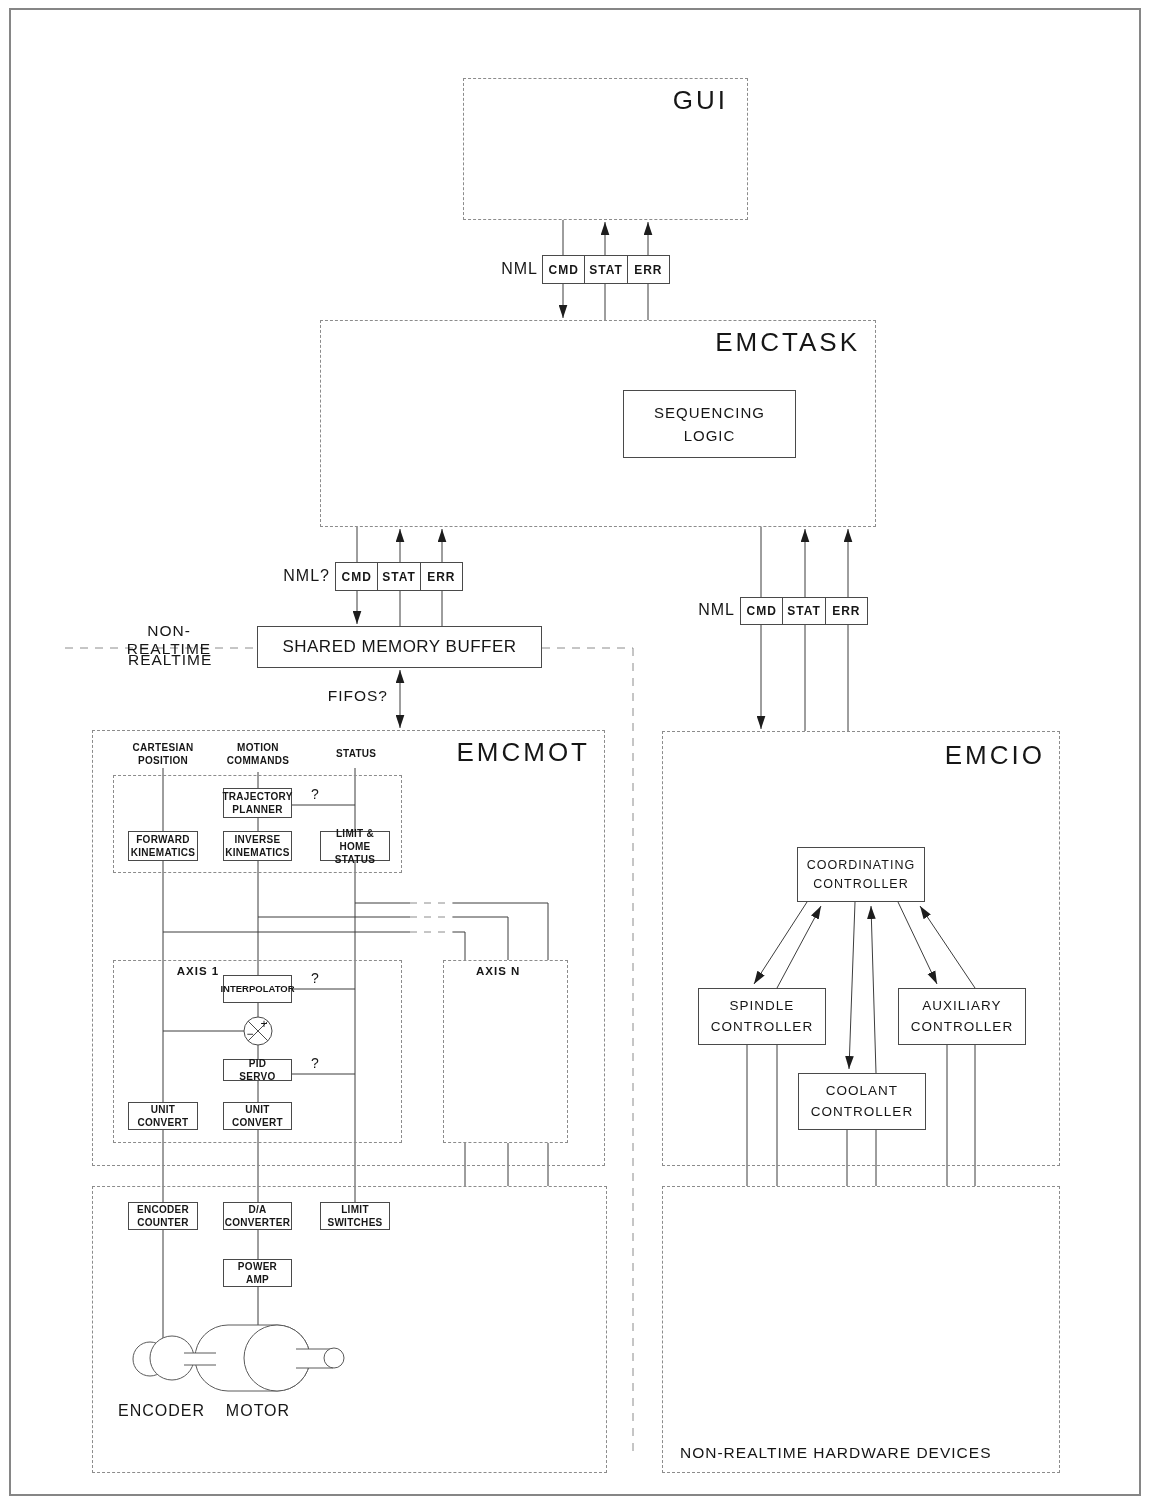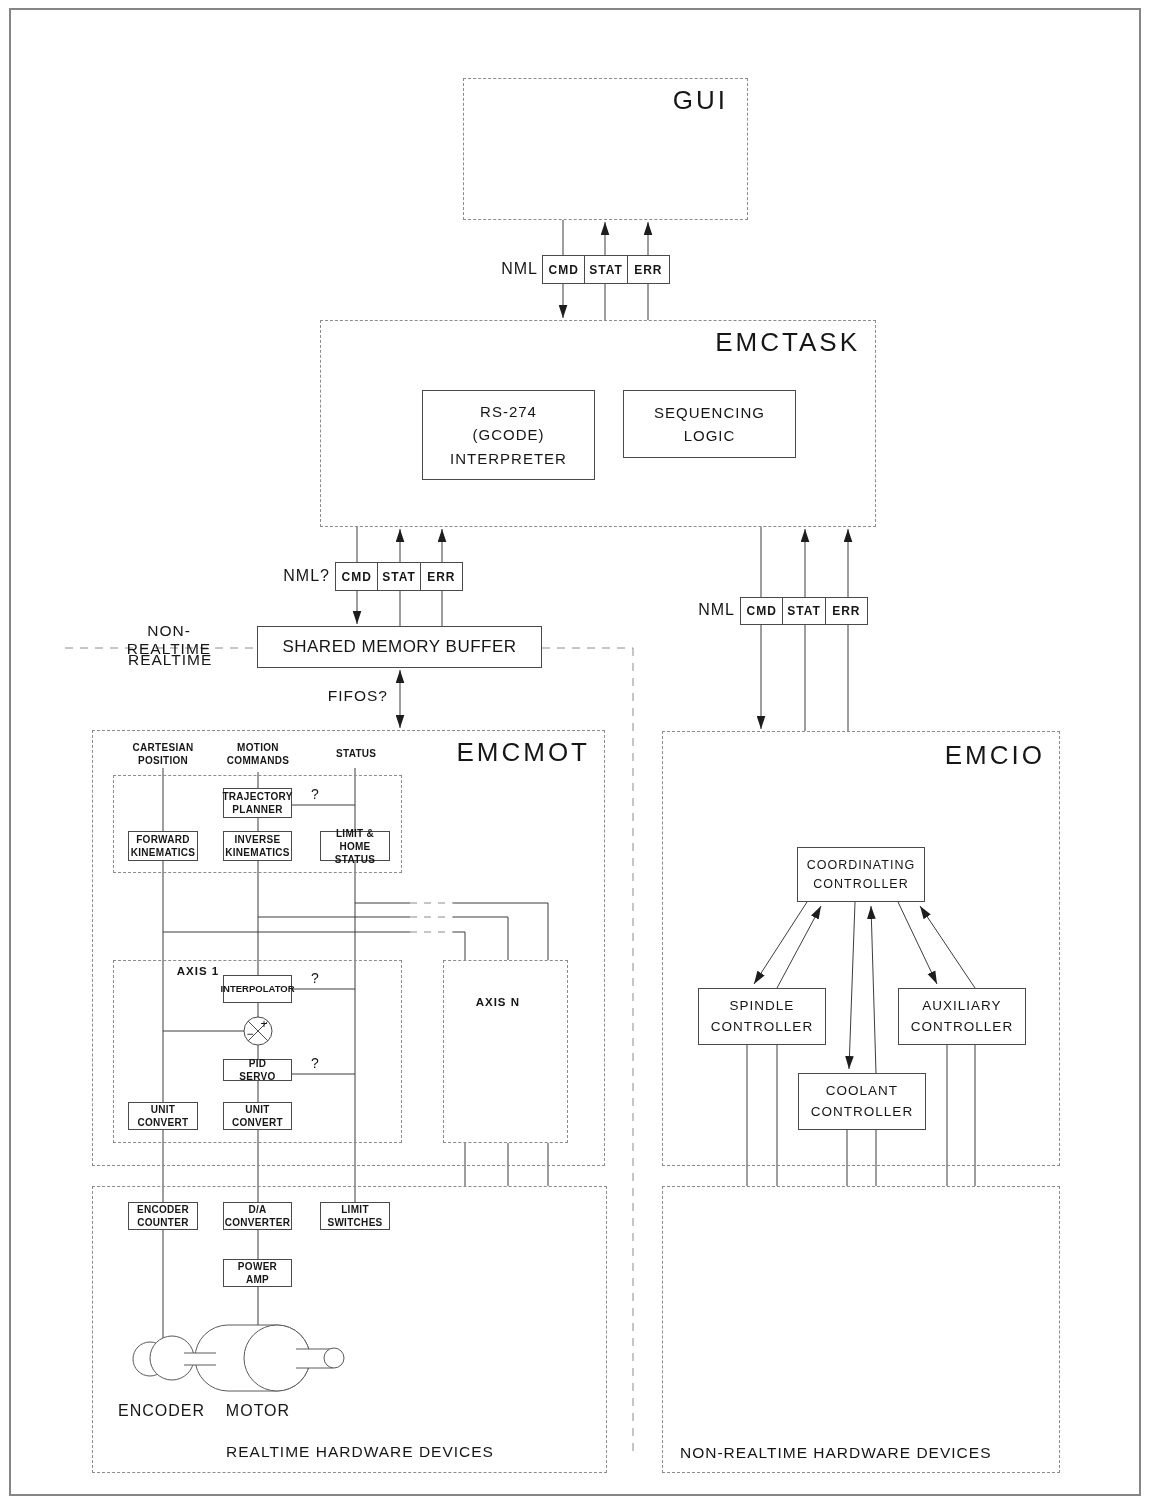--- a/index.html
+++ b/index.html
@@ -161,23 +161,20 @@
     <div class="nmlcell">CMD</div>
     <div class="nmlcell">STAT</div>
     <div class="nmlcell">ERR</div>
   </div>
   <div class="abs nmlrow" style="left:740px;top:597px;width:128px;height:28px;">
     <div class="nmlcell">CMD</div>
     <div class="nmlcell">STAT</div>
     <div class="nmlcell">ERR</div>
   </div>
 
-  <div class="abs solidbox boxtext" style="left:422px;top:390px;width:173px;height:90px;">RS-274
-(GCODE)
-INTERPRETER</div>
   <div class="abs solidbox boxtext" style="left:623px;top:390px;width:173px;height:68px;">SEQUENCING
 LOGIC</div>
 
   <div class="abs solidbox" style="left:257px;top:626px;width:285px;height:42px;font-size:17px;letter-spacing:0.5px;">SHARED MEMORY BUFFER</div>
 
   <div class="abs lbl small" style="left:131px;top:741px;width:64px;">CARTESIAN
 POSITION</div>
   <div class="abs lbl small" style="left:226px;top:741px;width:64px;">MOTION
 COMMANDS</div>
   <div class="abs lbl small" style="left:336px;top:747px;width:40px;">STATUS</div>
@@ -187,21 +184,21 @@
   <div class="abs qmark" style="left:306px;top:786px;width:18px;text-align:center;">?</div>
 
   <div class="abs solidbox small" style="left:128px;top:831px;width:70px;height:30px;">FORWARD
 KINEMATICS</div>
   <div class="abs solidbox small" style="left:223px;top:831px;width:69px;height:30px;">INVERSE
 KINEMATICS</div>
   <div class="abs solidbox small" style="left:320px;top:831px;width:70px;height:30px;">LIMIT &amp; HOME
 STATUS</div>
 
   <div class="abs axislbl" style="left:168px;top:965px;width:60px;text-align:center;">AXIS 1</div>
-  <div class="abs axislbl" style="left:460px;top:965px;width:60px;text-align:right;margin-top:31px;">AXIS N</div>
+  <div class="abs axislbl" style="left:476px;top:965px;width:60px;text-align:left;">AXIS N</div>
 
   <div class="abs solidbox tiny" style="left:223px;top:975px;width:69px;height:28px;">INTERPOLATOR</div>
   <div class="abs qmark" style="left:306px;top:970px;width:18px;text-align:center;">?</div>
 
   <div class="abs solidbox small" style="left:223px;top:1059px;width:69px;height:22px;">PID
 SERVO</div>
   <div class="abs qmark" style="left:306px;top:1055px;width:18px;text-align:center;">?</div>
 
   <div class="abs solidbox small" style="left:128px;top:1102px;width:70px;height:28px;">UNIT
 CONVERT</div>
@@ -222,15 +219,14 @@
   <div class="abs solidbox small" style="left:223px;top:1202px;width:69px;height:28px;">D/A
 CONVERTER</div>
   <div class="abs solidbox small" style="left:320px;top:1202px;width:70px;height:28px;">LIMIT
 SWITCHES</div>
   <div class="abs solidbox small" style="left:223px;top:1259px;width:69px;height:28px;">POWER
 AMP</div>
 
   <div class="abs mid" style="left:118px;top:1402px;width:86px;text-align:center;">ENCODER</div>
   <div class="abs mid" style="left:224px;top:1402px;width:68px;text-align:center;">MOTOR</div>
 
-  <div class="abs mid" style="left:160px;top:1443px;width:400px;text-align:center;font-size:15.5px;">REALTIME HARDWARE DEVICES</div>
   <div class="abs mid" style="left:680px;top:1444px;width:360px;text-align:left;font-size:15.5px;">NON-REALTIME HARDWARE DEVICES</div>
 </div>
 
 </body></html>

